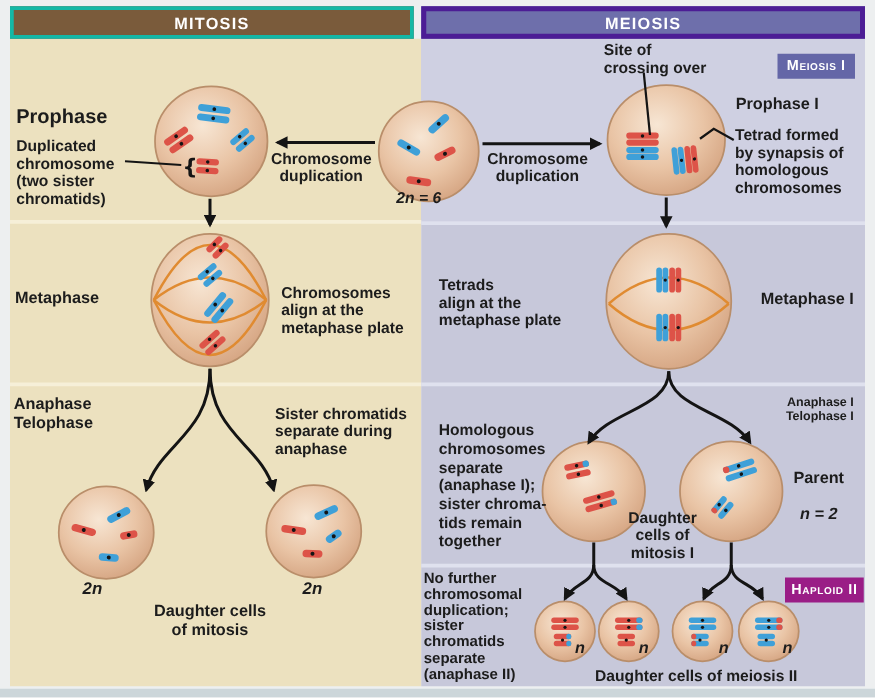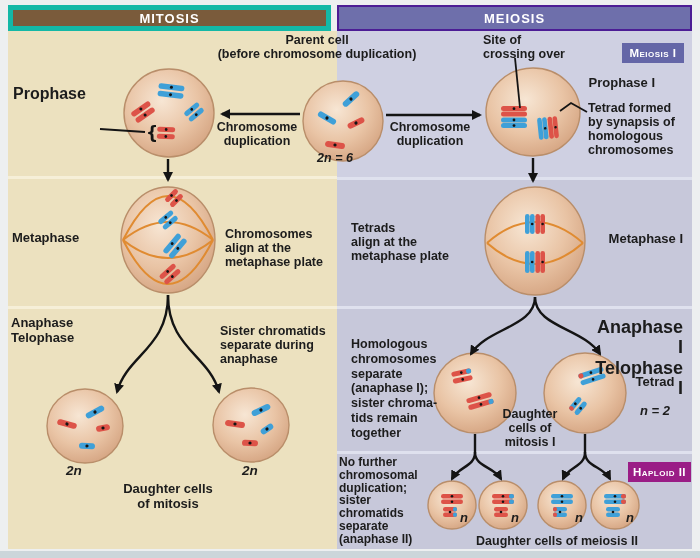--- a/index.html
+++ b/index.html
@@ -7,22 +7,22 @@
          font-family:"Liberation Sans",sans-serif;overflow:hidden;}
   .panel{position:absolute;}
   .panel-left{left:8px;top:31px;width:329px;height:518px;background:var(--mitosis-bg);}
   .panel-right{left:337px;top:31px;width:355px;height:518px;background:var(--meiosis-bg);}
   .panel-right-top{left:337px;top:31px;width:355px;height:146px;background:var(--meiosis-bg-light);}
   .divider-l{position:absolute;left:8px;width:329px;height:3px;background:#f6efd8;}
   .divider-r{position:absolute;left:337px;width:355px;height:3px;background:#dfe1ee;}
   .bottom-strip{position:absolute;left:0;top:551px;width:700px;height:7px;background:#ccd6da;}
   .hdr{position:absolute;top:5px;height:26px;display:flex;align-items:center;justify-content:center;
        color:#fff;font-weight:bold;font-size:13px;letter-spacing:1px;z-index:3;}
-  .hdr-mitosis{left:8px;width:323px;background:var(--mitosis-header);border:5px solid #14b8a6;box-sizing:border-box;}
-  .hdr-meiosis{left:337px;width:355px;background:var(--meiosis-header);border:2px solid #4c1d95;box-sizing:border-box;}
+  .hdr-mitosis{left:8px;width:323px;background:var(--mitosis-header);border:3px solid #14b8a6;box-sizing:border-box;}
+  .hdr-meiosis{left:337px;width:355px;background:var(--meiosis-header);border:4px solid #4c1d95;box-sizing:border-box;}
   .badge{position:absolute;display:flex;align-items:center;justify-content:center;color:#fff;
          font-weight:bold;font-size:11.5px;font-variant:small-caps;letter-spacing:.5px;z-index:3;}
   .badge-m1{left:622px;top:43px;width:62px;height:20px;background:var(--meiosis1-badge);}
   .badge-m2{left:628px;top:462px;width:63px;height:20px;background:var(--meiosis2-badge);}
   .lbl{position:absolute;font-weight:bold;color:var(--text);font-size:12.5px;line-height:1.13;
        white-space:pre-line;z-index:3;}
   .it{font-style:italic;}
   svg.art{position:absolute;left:0;top:0;z-index:2;}
   .cell{fill:url(#cg);stroke:var(--cell-rim);stroke-width:1.4;}
   .sp{stroke:var(--spindle);stroke-width:2;fill:none;}
@@ -345,29 +345,31 @@
       <path class="arrow" d="M585,452 C585,467 569,466 563,479" marker-end="url(#ah)"></path>
       <path class="arrow" d="M585,452 C585,467 603,466 610,479" marker-end="url(#ah)"></path>
     </g>
 
     <path class="ln" d="M100,129 L145,132"></path>
     <text class="braceTxt" x="146" y="139">{</text>
     <path class="ln" d="M515,58 L520,108"></path>
     <path class="ln" d="M587,112 L571,103 L560,111"></path>
   </svg>
 
-  <div class="lbl" style="left:187px;top:33px;width:260px;text-align:center">Parent cell
-(before chromosome duplication)</div>
   <div class="lbl it" style="left:300px;top:151px;width:70px;text-align:center">2n = 6</div>
   <div class="lbl" style="left:202px;top:120px;width:110px;text-align:center">Chromosome
 duplication</div>
   <div class="lbl" style="left:375px;top:120px;width:110px;text-align:center">Chromosome
 duplication</div>
 
   <div class="lbl" style="left:13px;top:85px;font-size:16px">Prophase</div>
+  <div class="lbl" style="left:13px;top:110px">Duplicated
+chromosome
+(two sister
+chromatids)</div>
   <div class="lbl" style="left:12px;top:231px;font-size:13px">Metaphase</div>
   <div class="lbl" style="left:225px;top:227px">Chromosomes
 align at the
 metaphase plate</div>
   <div class="lbl" style="left:11px;top:316px;font-size:13px">Anaphase
 Telophase</div>
   <div class="lbl" style="left:220px;top:324px">Sister chromatids
 separate during
 anaphase</div>
   <div class="lbl it" style="left:66px;top:463px;font-size:13.5px">2n</div>
@@ -379,33 +381,33 @@
 of mitosis</div>
   <div class="lbl" style="left:562px;top:76px;width:93px;text-align:right;font-size:13px">Prophase I</div>
   <div class="lbl" style="left:588px;top:101px;width:104px">Tetrad formed
 by synapsis of
 homologous
 chromosomes</div>
   <div class="lbl" style="left:351px;top:221px">Tetrads
 align at the
 metaphase plate</div>
   <div class="lbl" style="left:590px;top:232px;width:93px;text-align:right;font-size:13px">Metaphase I</div>
-  <div class="lbl" style="left:590px;top:317px;width:93px;text-align:right;font-size:18px">Anaphase I
+  <div class="lbl" style="left:590px;top:317px;width:93px;text-align:right;font-size:10px">Anaphase I
 Telophase I</div>
   <div class="lbl" style="left:351px;top:337px;line-height:1.18">Homologous
 chromosomes
 separate
 (anaphase I);
 sister chroma-
 tids remain
 together</div>
   <div class="lbl" style="left:490px;top:407px;width:80px;text-align:center">Daughter
 cells of
 mitosis I</div>
-  <div class="lbl" style="left:622px;top:375px;width:66px;text-align:center;font-size:13px"><span>Tetrad</span><br>
+  <div class="lbl" style="left:622px;top:375px;width:66px;text-align:center;font-size:13px"><span>Parent</span><br>
        <span class="it">n = 2</span></div>
   <div class="lbl" style="left:339px;top:456px;font-size:12px;line-height:1.07">No further
 chromosomal
 duplication;
 sister
 chromatids
 separate
 (anaphase II)</div>
   <div class="lbl it" style="left:460px;top:511px;font-size:13px">n</div>
   <div class="lbl it" style="left:511px;top:511px;font-size:13px">n</div>

